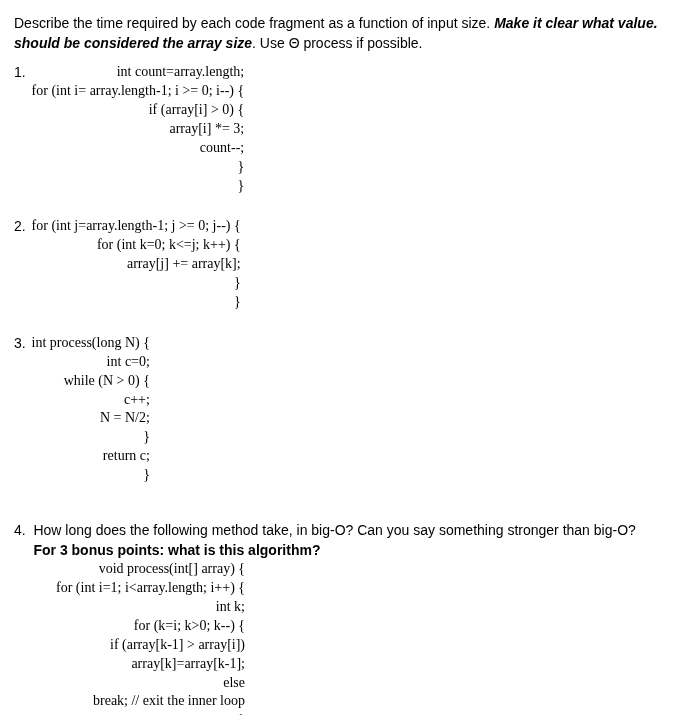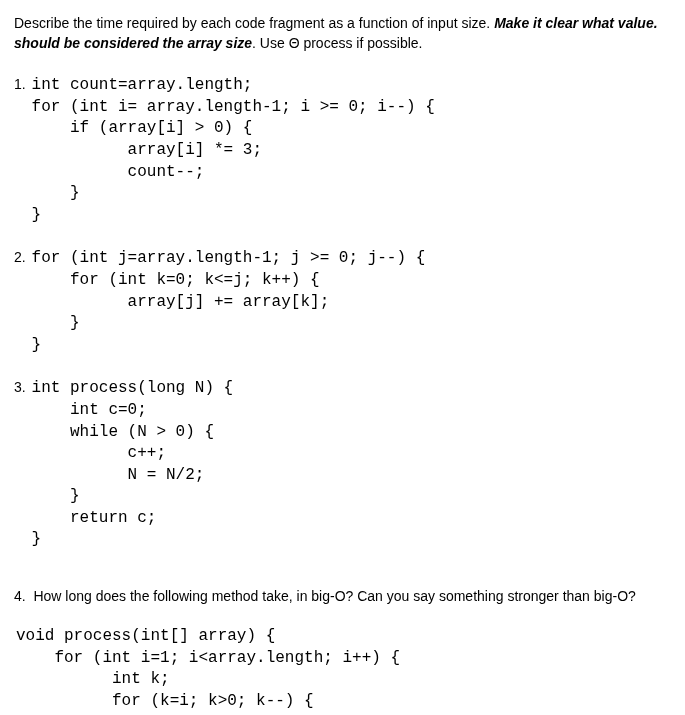--- a/index.html
+++ b/index.html
@@ -4,38 +4,39 @@
   <style>
     body {
       font-family: Arial, sans-serif;
       font-size: 14px;
       color: #000;
       margin: 14px;
       line-height: 1.4;
       width: 657px;
     }
     .instructions {
-      margin-bottom: 22px;
+      margin-bottom: 10px;
     }
     .italic-bold {
       font-weight: bold;
       font-style: italic;
     }
     .question-num {
       display: inline-block;
       vertical-align: top;
     }
     .code {
-      font-family: Liberation Mono, monospace;
-      font-size: 16px;
+      font-family: Liberation Serif, serif;
+      font-size: 14px;
       white-space: pre;
       line-height: 1.35;
       display: inline-block;
       vertical-align: top;
       margin-left: 2px;
+      text-align: right;
     }
     .bold {
       font-weight: bold;
     }
     ol {
       list-style: none;
       padding: 0;
       margin: 0;
     }
     li {
@@ -84,21 +85,21 @@
           N = N/2;
     }
     return c;
 }</span>
   </li>
 
   <li>
     <div class="q4-intro">
       <span class="question-num">4.</span>
       &nbsp;<span>How long does the following method take, in big-O? Can you say something stronger than big-O?</span><br>
-      &nbsp;&nbsp;&nbsp;&nbsp;&nbsp;
+      &nbsp;&nbsp;&nbsp;&nbsp;&nbsp;<span class="bold">For 3 bonus points: what is this algorithm?</span>
     </div>
     <div class="code">void process(int[] array) {
     for (int i=1; i&lt;array.length; i++) {
           int k;
           for (k=i; k&gt;0; k--) {
                 if (array[k-1] &gt; array[i])
                       array[k]=array[k-1];
                 else
                       break; // exit the inner loop
           }

